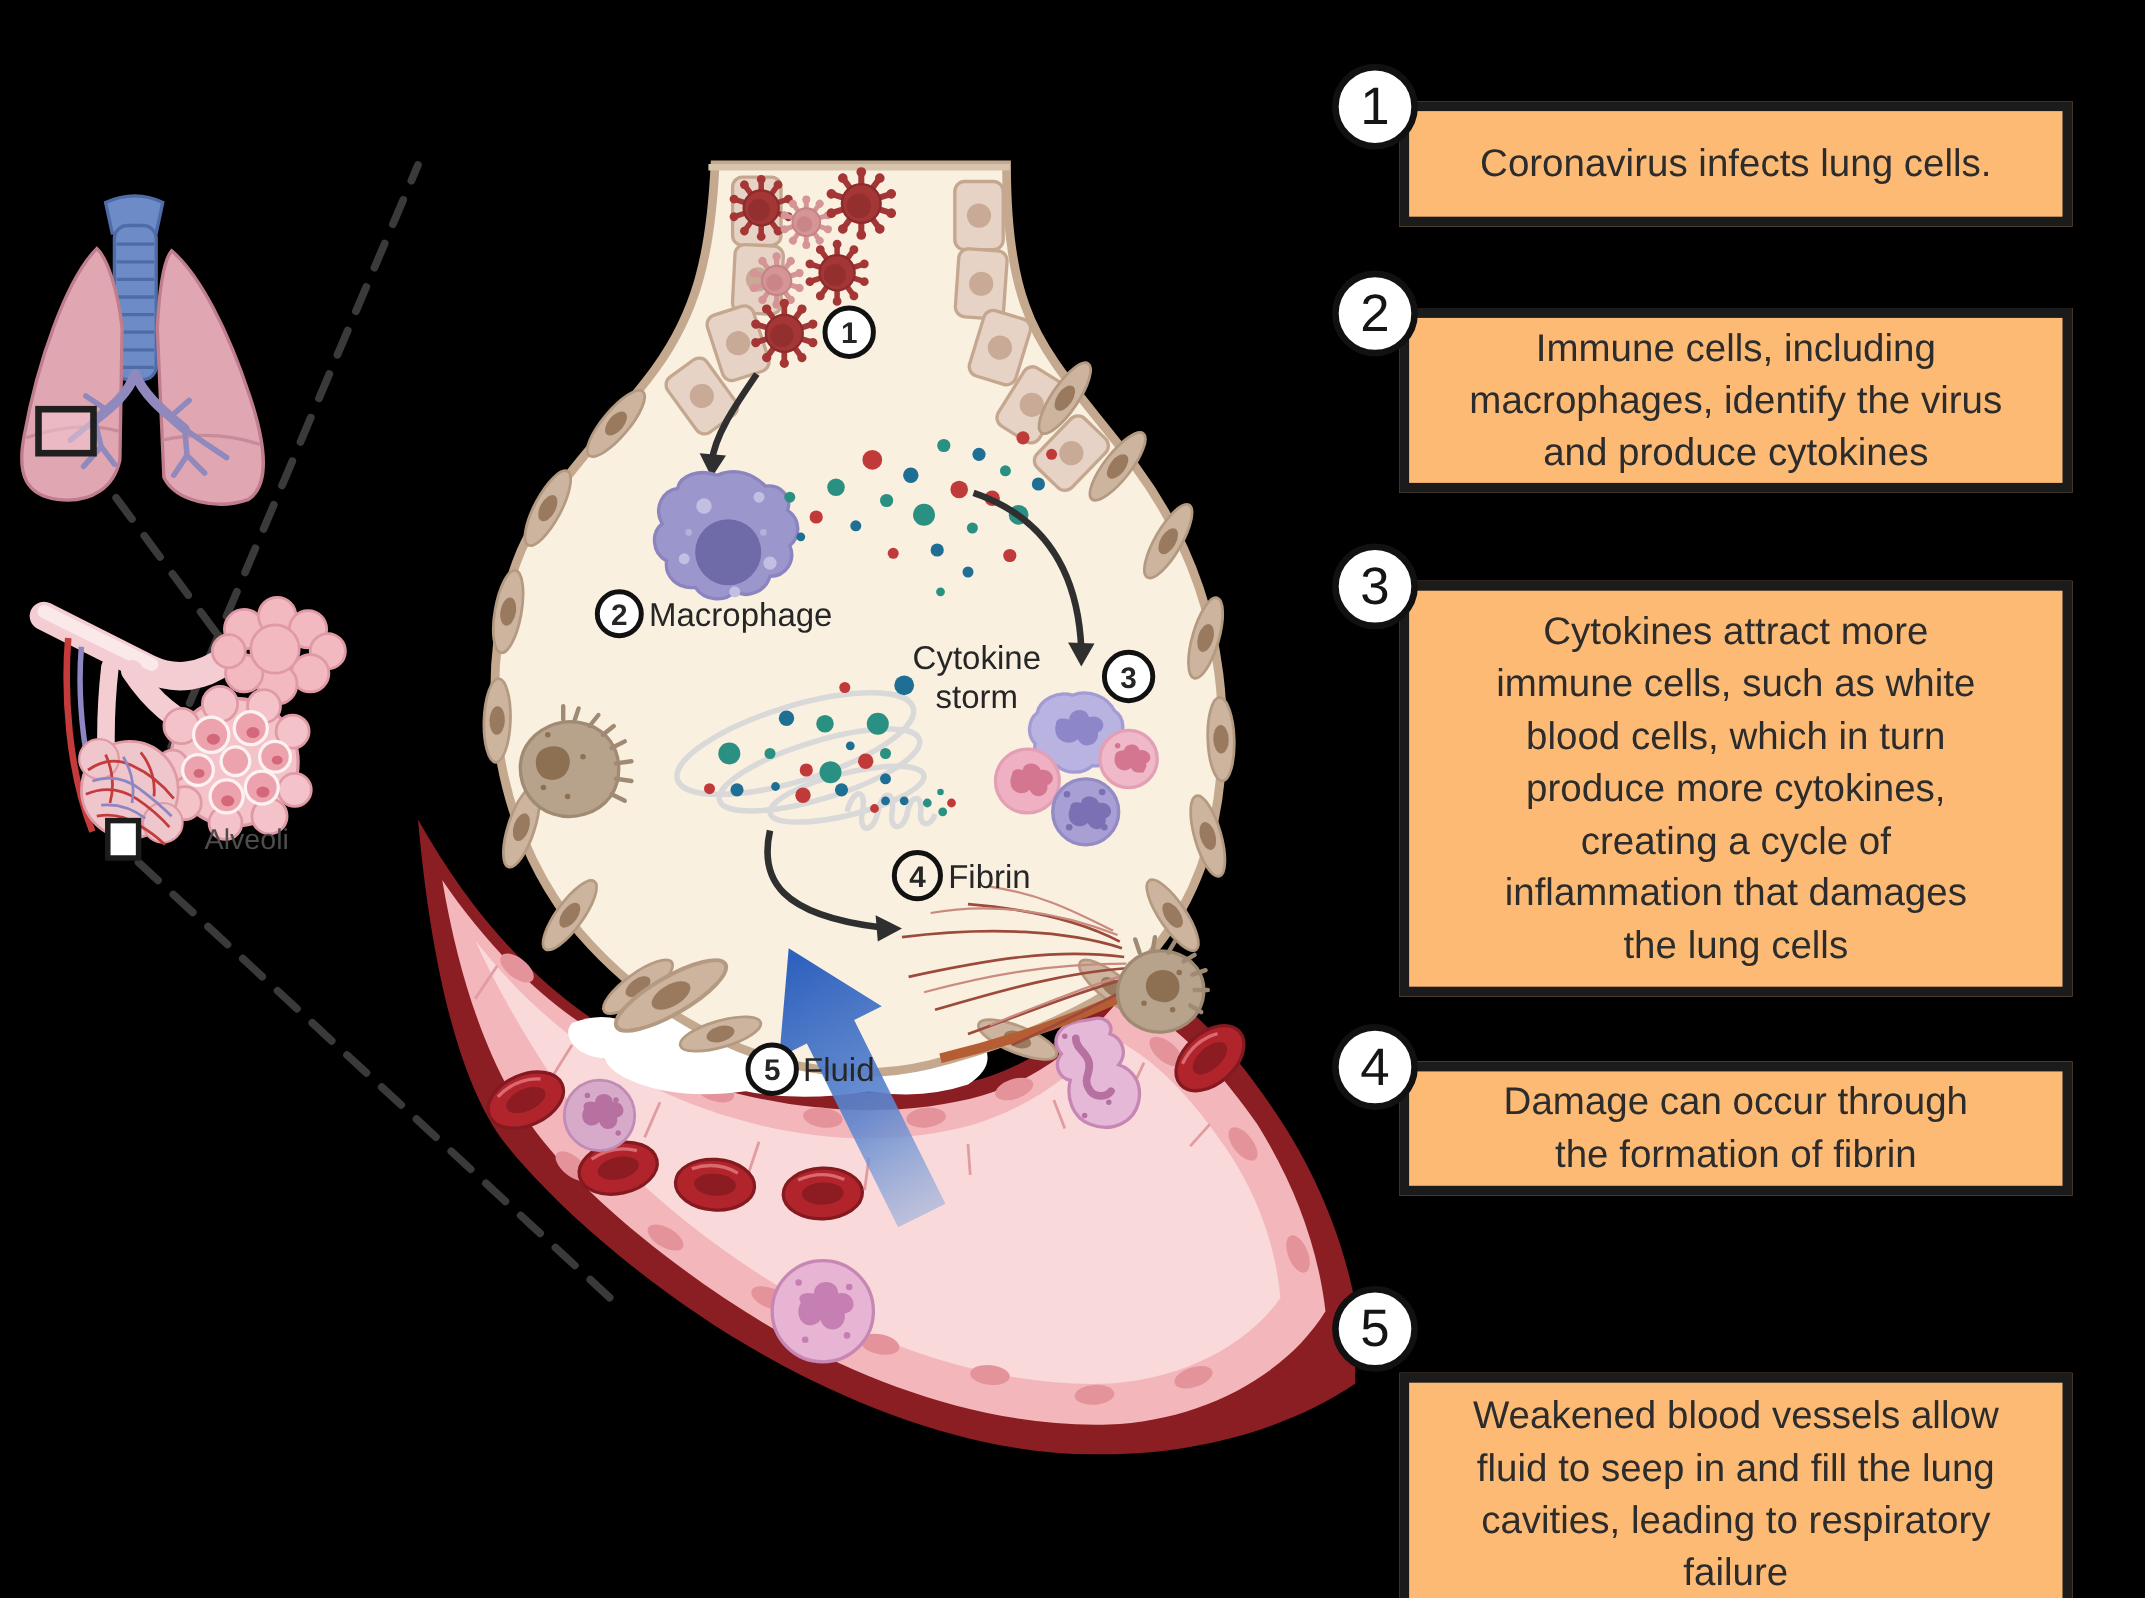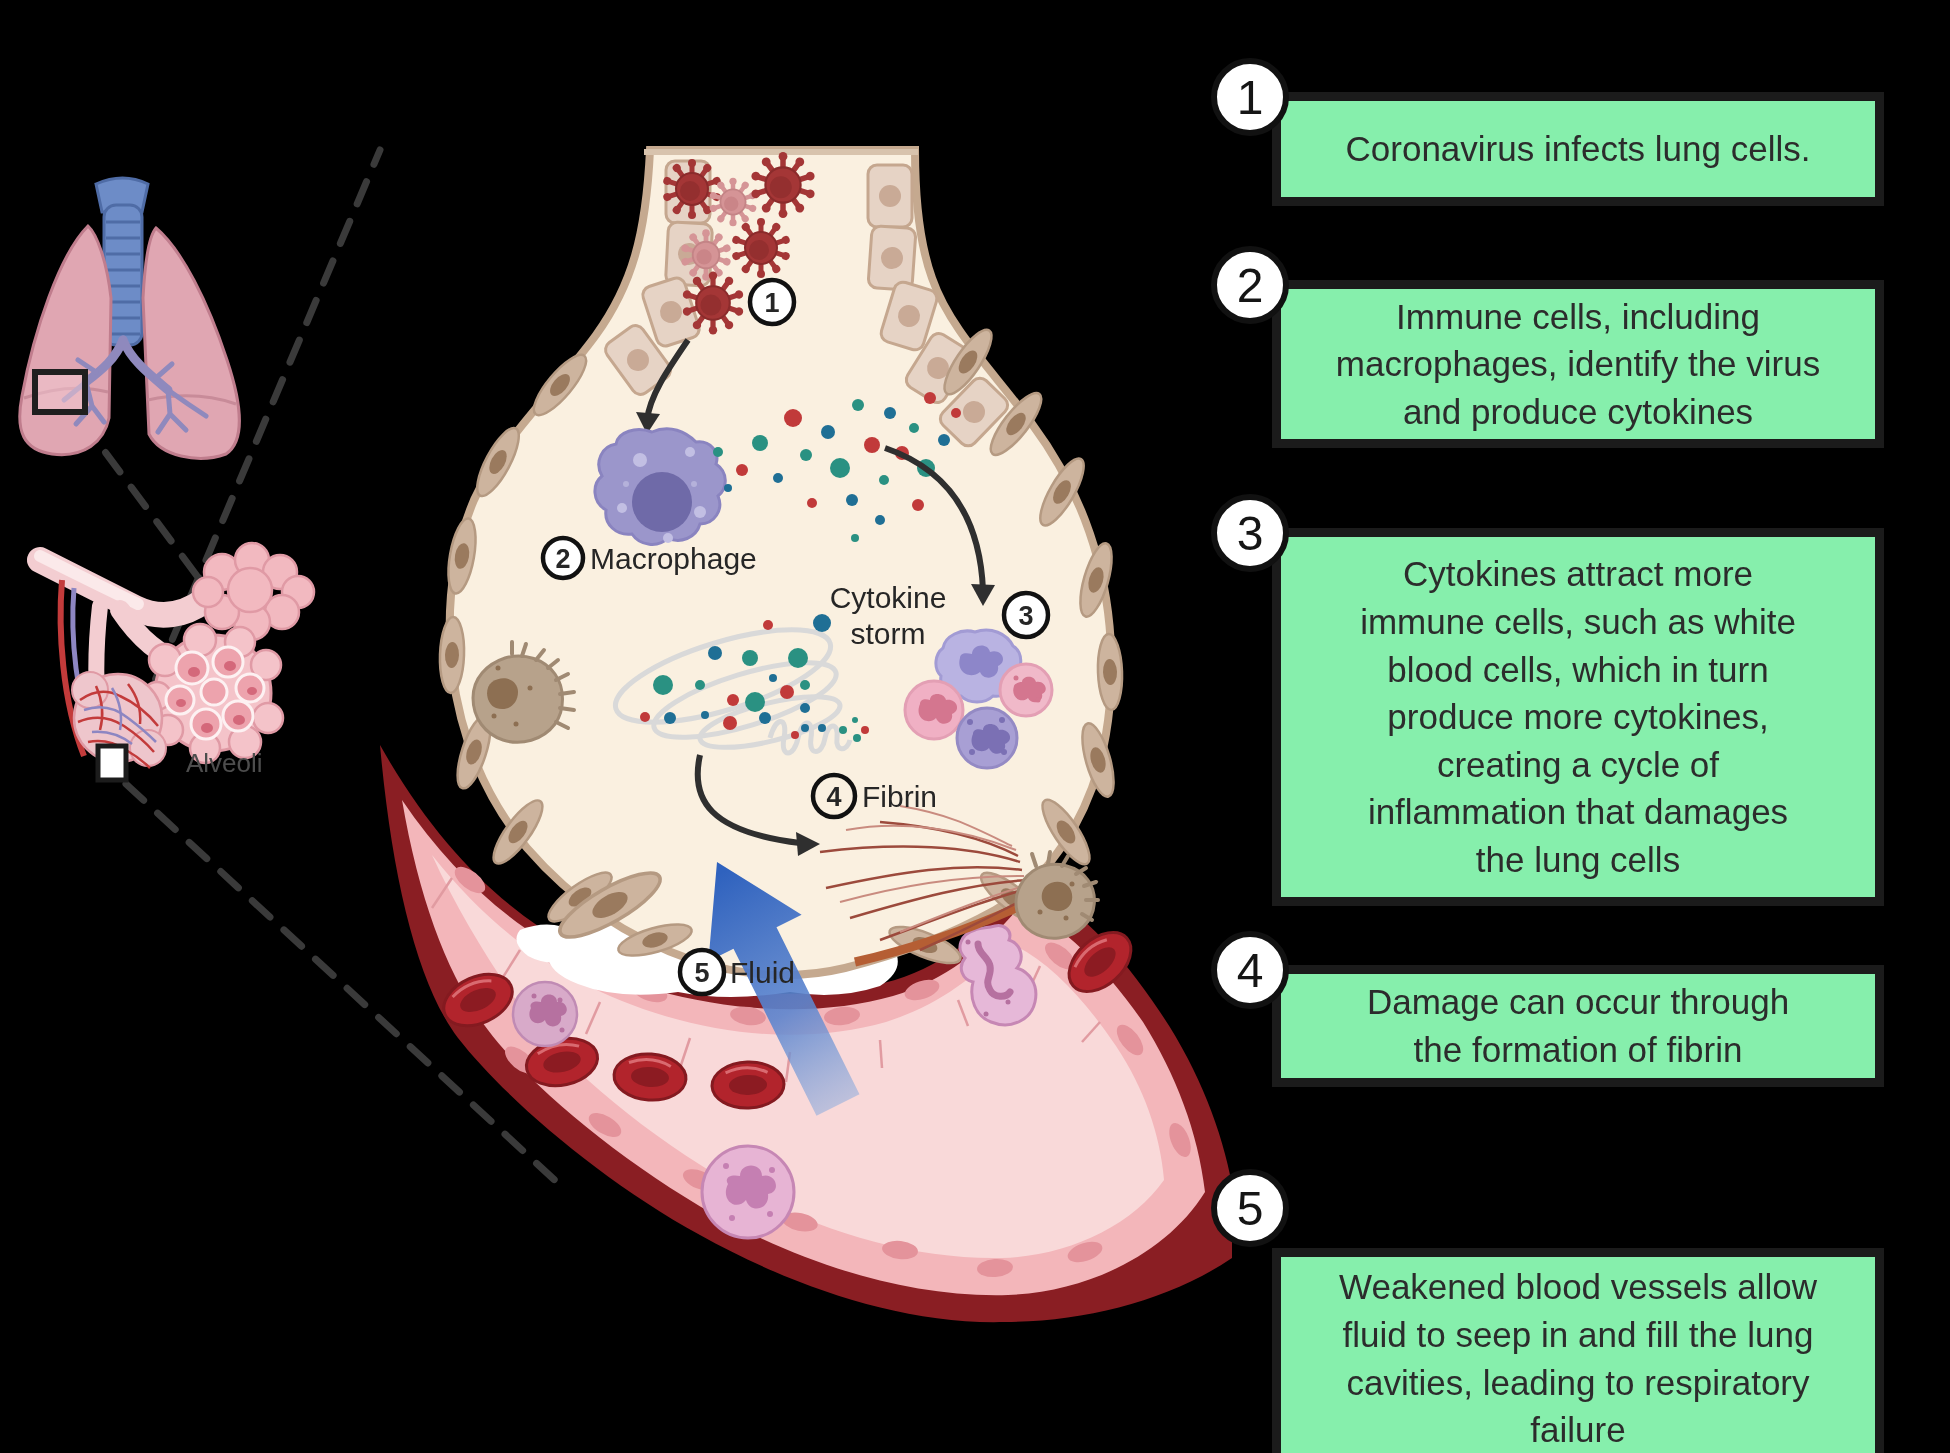--- a/index.html
+++ b/index.html
@@ -1,21 +1,21 @@
 <!DOCTYPE html>
 <html><head>
 <meta charset="utf-8">
 <style>
   html,body{margin:0;padding:0;background:#000;}
   .canvas{position:relative;width:1950px;height:1453px;background:#000;overflow:hidden;
           font-family:"Liberation Sans",sans-serif;}
   #art{position:absolute;left:0;top:0;}
   
   .step-box{position:absolute;left:1272px;width:612px;box-sizing:border-box;
-            background:#86efac;border:9px solid #1b1b1b;color:#2c2c2c;
+            background:#fdba74;border:9px solid #1b1b1b;color:#2c2c2c;
             font-size:35px;line-height:1.36;text-align:center;
             display:flex;align-items:center;justify-content:center;}
   .step-box.b1{top:92px;height:114px;padding:0 20px;}
   .step-box.b2{top:280px;height:168px;padding:0 32px;}
   .step-box.b3{top:528px;height:378px;padding:0 70px;}
   .step-box.b4{top:965px;height:122px;padding:0 70px;}
   .step-box.b5{top:1203px;height:221px;padding:12px 55px;margin-top:45px;}
   .step-circle{position:absolute;left:1211px;width:78px;height:78px;border-radius:50%;
                box-sizing:border-box;background:#fff;border:6px solid #111;color:#151515;
                font-size:48px;display:flex;align-items:center;justify-content:center;}

